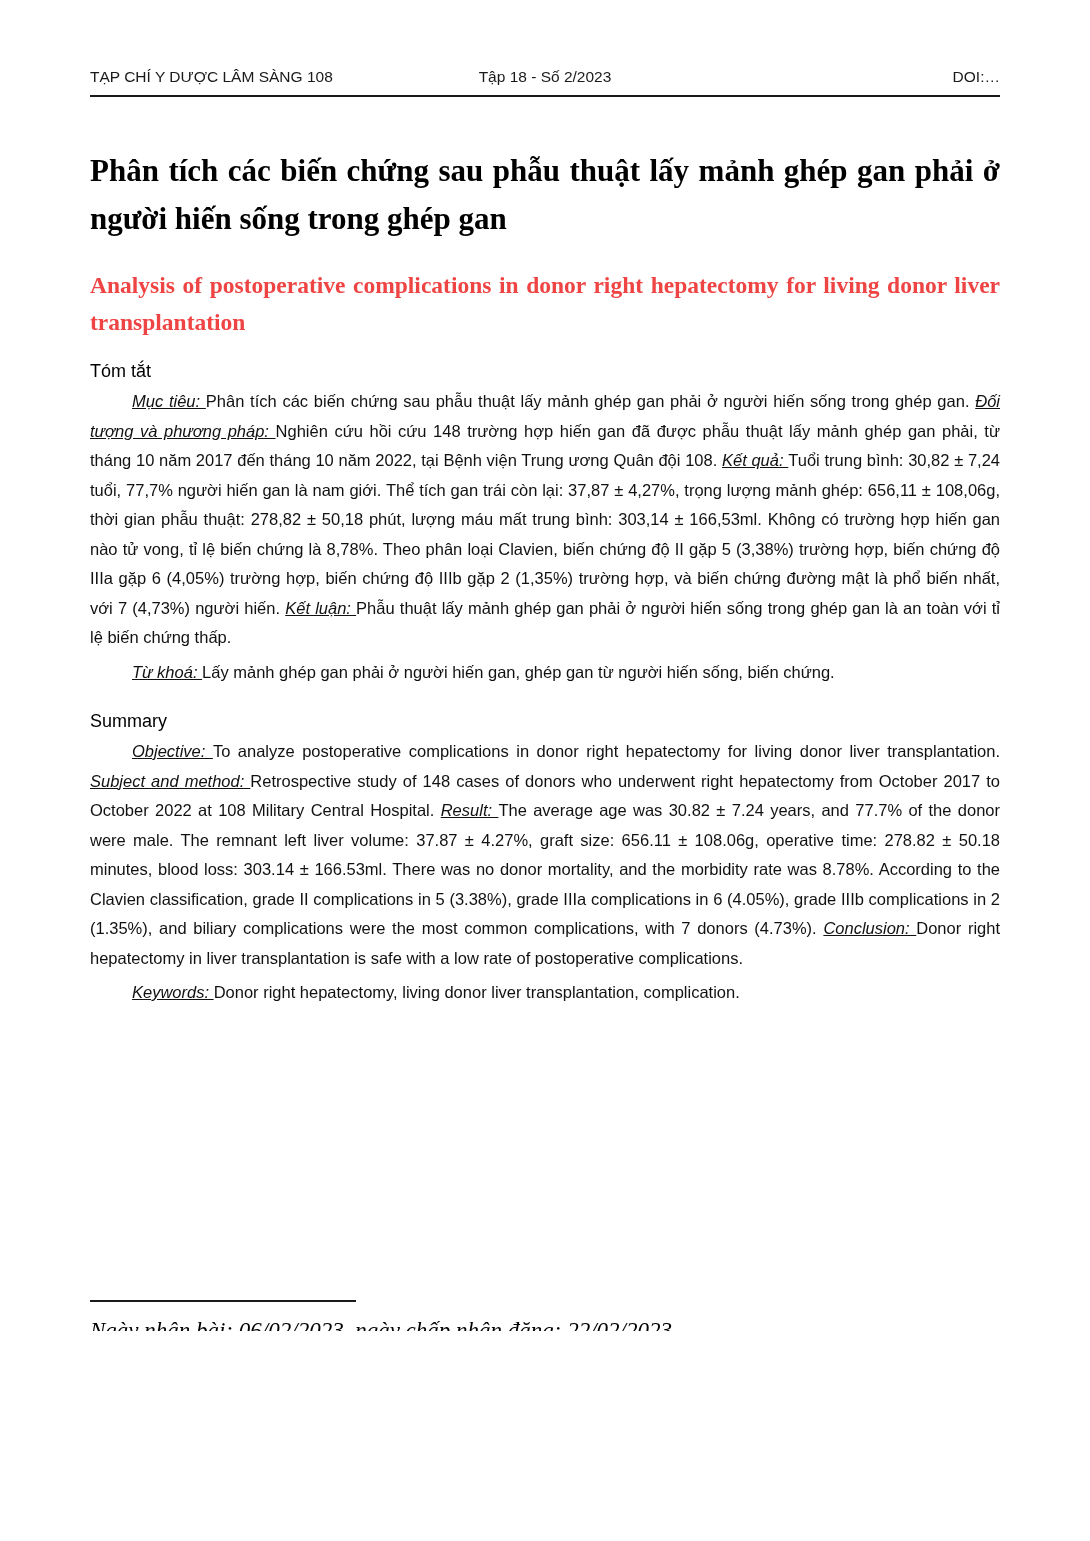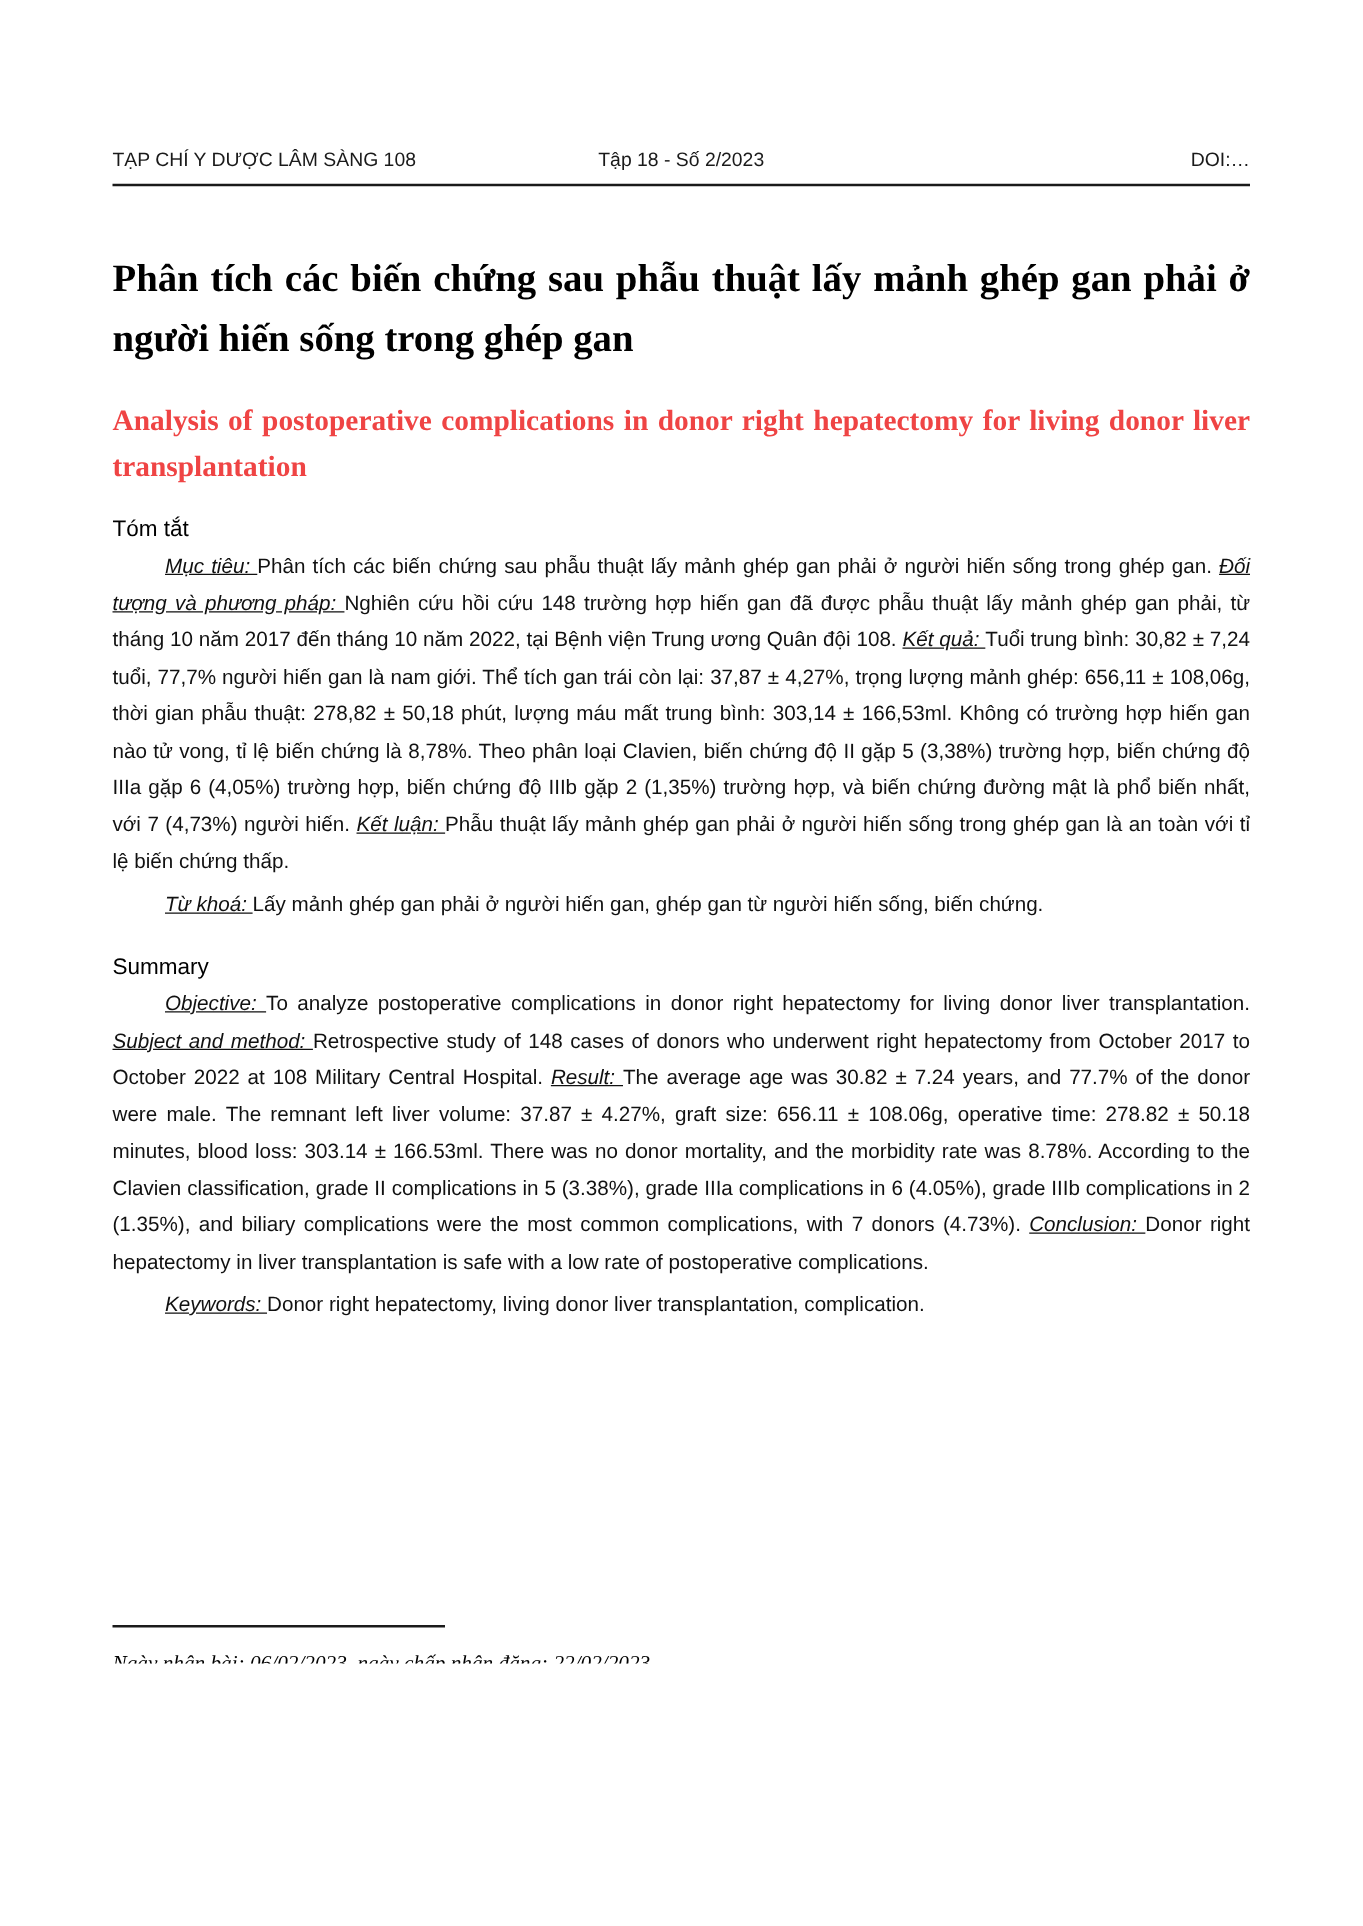--- a/index.html
+++ b/index.html
@@ -3,21 +3,21 @@
 <meta charset="utf-8">
 <style>
   * { margin: 0; padding: 0; box-sizing: border-box; }
   html, body { background: #ffffff; }
   .page {
     position: relative;
     width: 1090px;
     height: 1331px;
     background: #ffffff;
     color: #111111;
-    padding: 120px 90px 0 90px;
+    padding: 68px 90px 0 90px;
     overflow: hidden;
     font-family: "Liberation Sans", sans-serif;
   }
   .running-header {
     display: flex;
     align-items: baseline;
     padding-bottom: 9px;
     border-bottom: 2px solid #1a1a1a;
     font-size: 15.5px;
     color: #1a1a1a;
@@ -87,21 +87,21 @@
     width: 910px;
   }
   .footnote-rule {
     width: 266px;
     height: 2px;
     background: #1a1a1a;
   }
   .footnote {
     font-family: "Liberation Serif", serif;
     font-style: italic;
-    font-size: 17px;
+    font-size: 23px;
     line-height: 31px;
     color: #000000;
   }
   .footnote.first { margin-top: 13px; }
   .page-number {
     position: absolute;
     top: 1386px;
     right: 98px;
     font-family: Liberation Mono, monospace;
     font-size: 16.5px;

